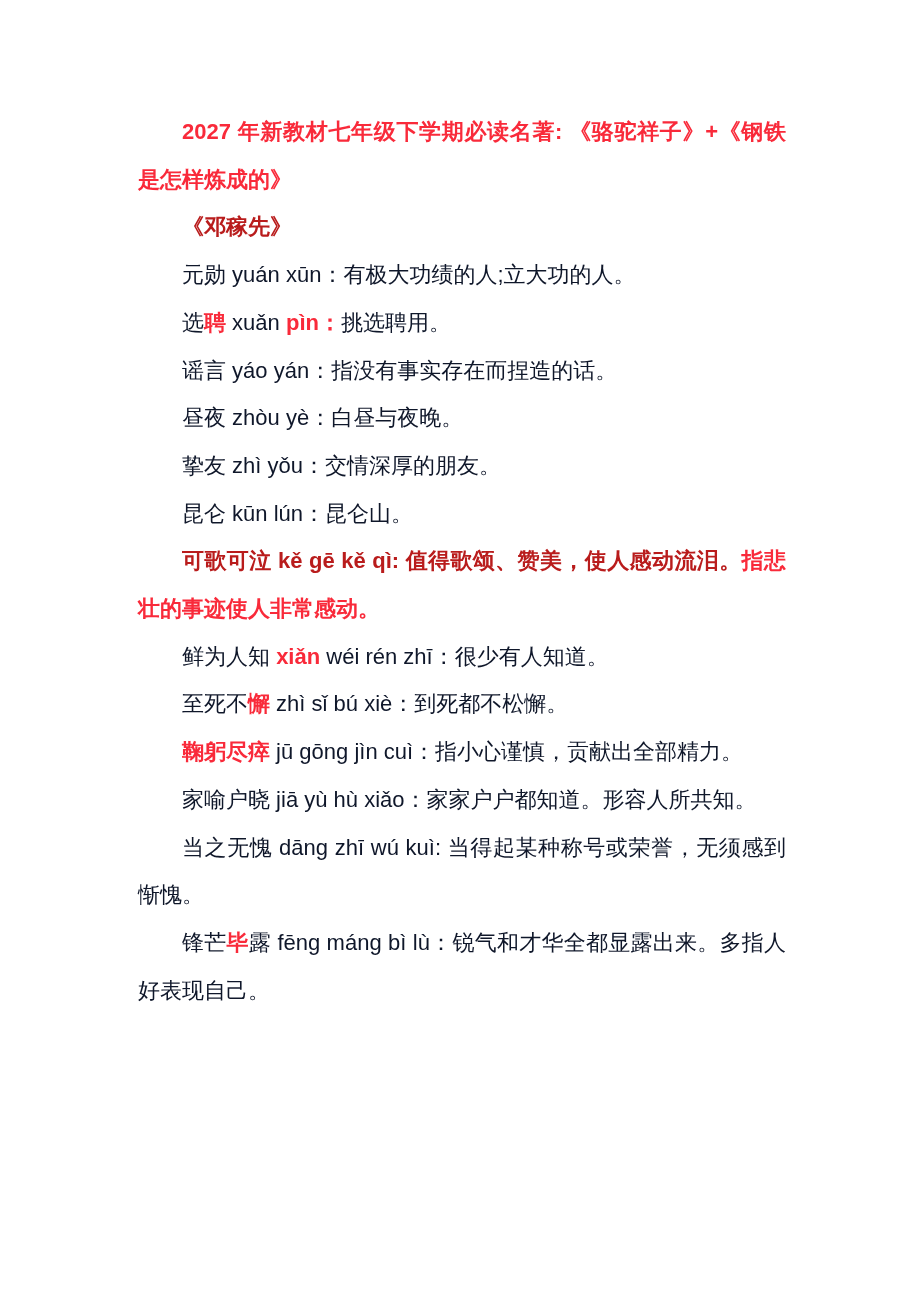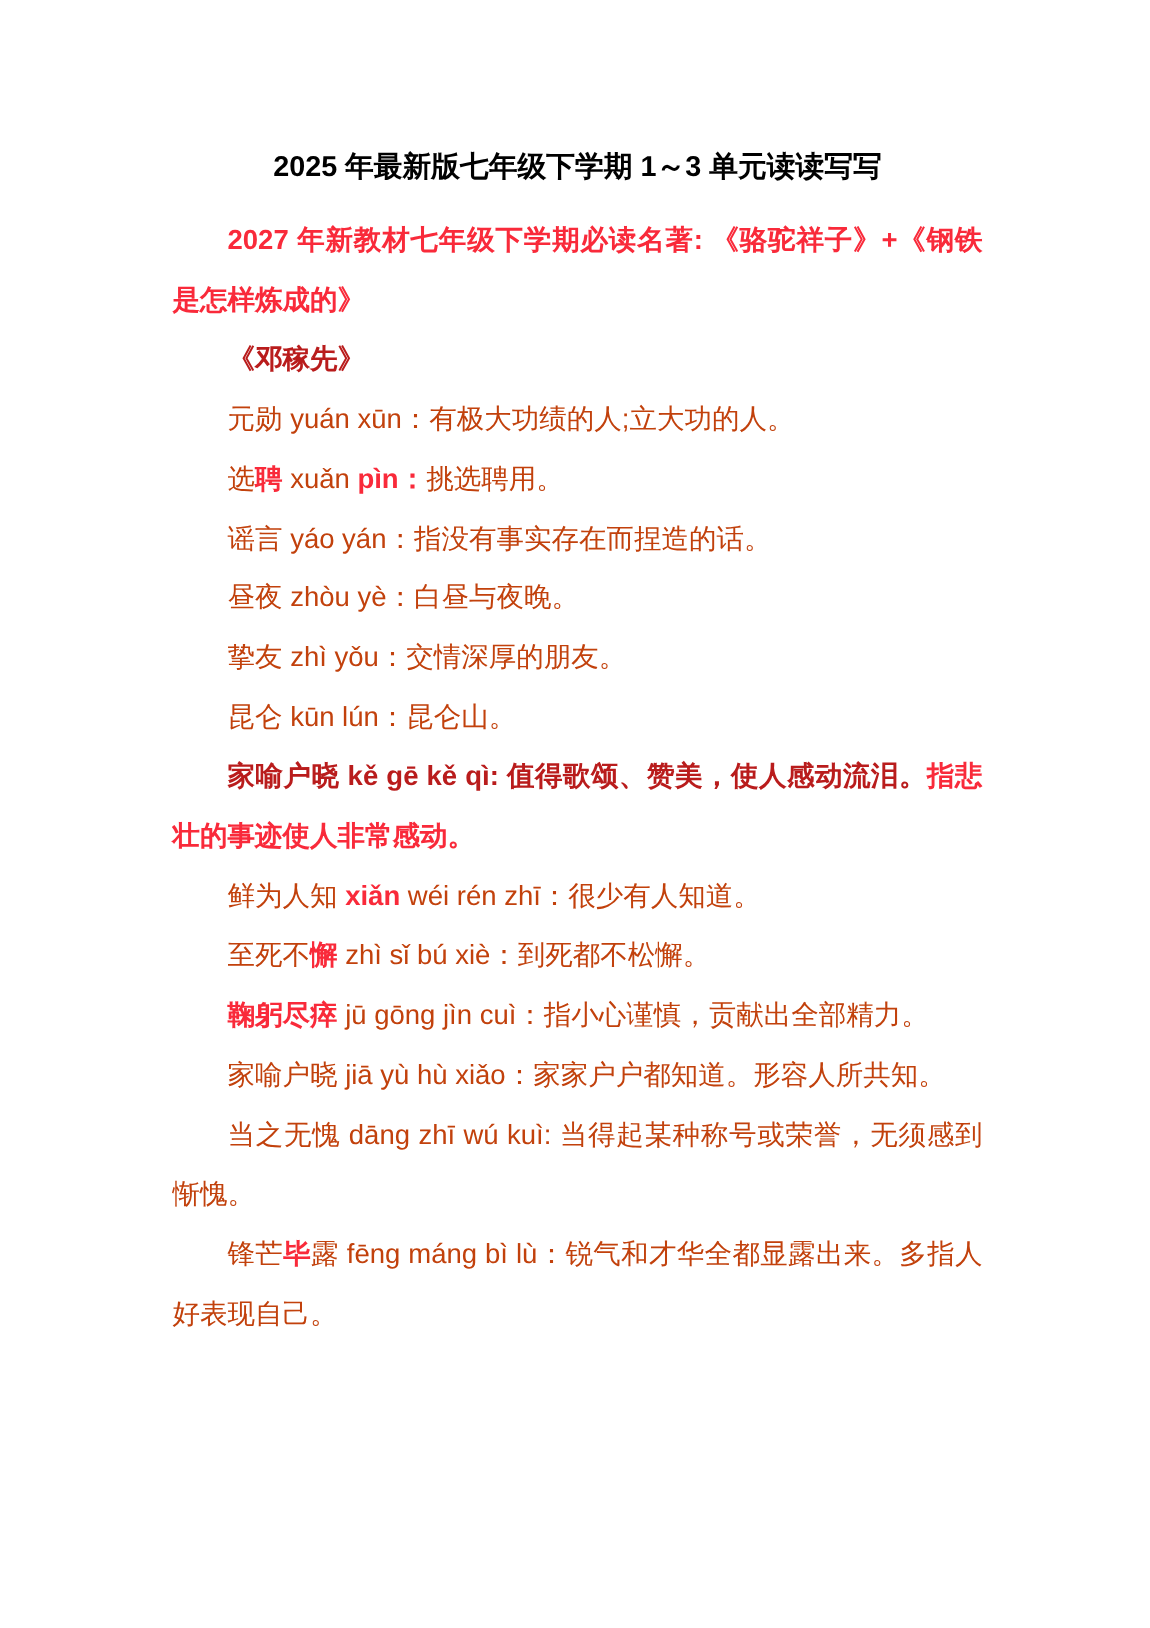--- a/index.html
+++ b/index.html
@@ -24,39 +24,38 @@
     white-space: nowrap;
   }
   .para {
     margin: 0;
     font-size: 22px;
     line-height: 47.7px;
     text-align: justify;
     text-indent: 44px;
     word-break: break-word;
   }
-  .seg-normal { color: #c2410c; font-weight: 400; margin-top: 36px; }
+  .seg-normal { color: #0f172a; font-weight: 400; margin-top: 36px; }
   .seg-bold   { color: #b91c1c; font-weight: 700; }
   .seg-red-bold { color: #f92a3a; font-weight: 700; }
 </style>
 </head>
 <body>
 
 <div class="page">
-  <h1 class="title">2025 年最新版七年级下学期 1～3 单元读读写写</h1>
   <div id="paragraphs-container">
       <p class="para"><span class="seg-red-bold">2027 年新教材七年级下学期必读名著: 《骆驼祥子》+《钢铁是怎样炼成的》</span></p>
       <p class="para"><span class="seg-bold">《邓稼先》</span></p>
       <p class="para"><span class="seg-normal">元勋 yuán xūn：有极大功绩的人;立大功的人。</span></p>
       <p class="para"><span class="seg-normal">选</span><span class="seg-red-bold">聘</span><span class="seg-normal"> xuǎn </span><span class="seg-red-bold">pìn：</span><span class="seg-normal">挑选聘用。</span></p>
       <p class="para"><span class="seg-normal">谣言 yáo yán：指没有事实存在而捏造的话。</span></p>
       <p class="para"><span class="seg-normal">昼夜 zhòu yè：白昼与夜晚。</span></p>
       <p class="para"><span class="seg-normal">挚友 zhì yǒu：交情深厚的朋友。</span></p>
       <p class="para"><span class="seg-normal">昆仑 kūn lún：昆仑山。</span></p>
-      <p class="para"><span class="seg-bold">家喻户晓 kě gē kě qì: 值得歌颂、赞美，使人感动流泪。</span><span class="seg-red-bold">指悲壮的事迹使人非常感动。</span></p>
+      <p class="para"><span class="seg-bold">可歌可泣 kě gē kě qì: 值得歌颂、赞美，使人感动流泪。</span><span class="seg-red-bold">指悲壮的事迹使人非常感动。</span></p>
       <p class="para"><span class="seg-normal">鲜为人知 </span><span class="seg-red-bold">xiǎn</span><span class="seg-normal"> wéi rén zhī：很少有人知道。</span></p>
       <p class="para"><span class="seg-normal">至死不</span><span class="seg-red-bold">懈</span><span class="seg-normal"> zhì sǐ bú xiè：到死都不松懈。</span></p>
       <p class="para"><span class="seg-red-bold">鞠躬尽瘁</span><span class="seg-normal"> jū gōng jìn cuì：指小心谨慎，贡献出全部精力。</span></p>
       <p class="para"><span class="seg-normal">家喻户晓 jiā yù hù xiǎo：家家户户都知道。形容人所共知。</span></p>
       <p class="para"><span class="seg-normal">当之无愧 dāng zhī wú kuì: 当得起某种称号或荣誉，无须感到惭愧。</span></p>
       <p class="para"><span class="seg-normal">锋芒</span><span class="seg-red-bold">毕</span><span class="seg-normal">露 fēng máng bì lù：锐气和才华全都显露出来。多指人好表现自己。</span></p>
     </div>
 </div>
 
 </body></html>

